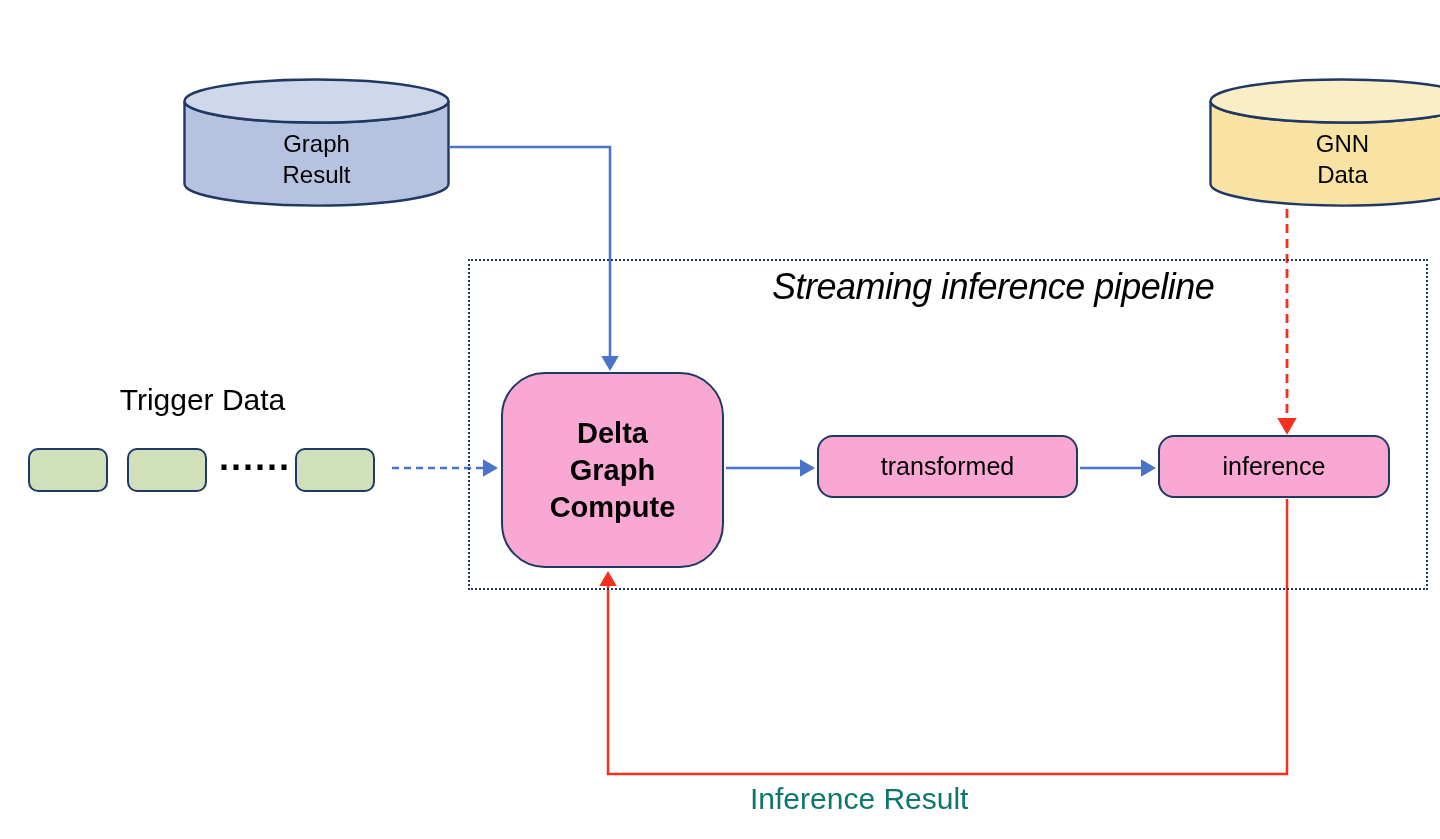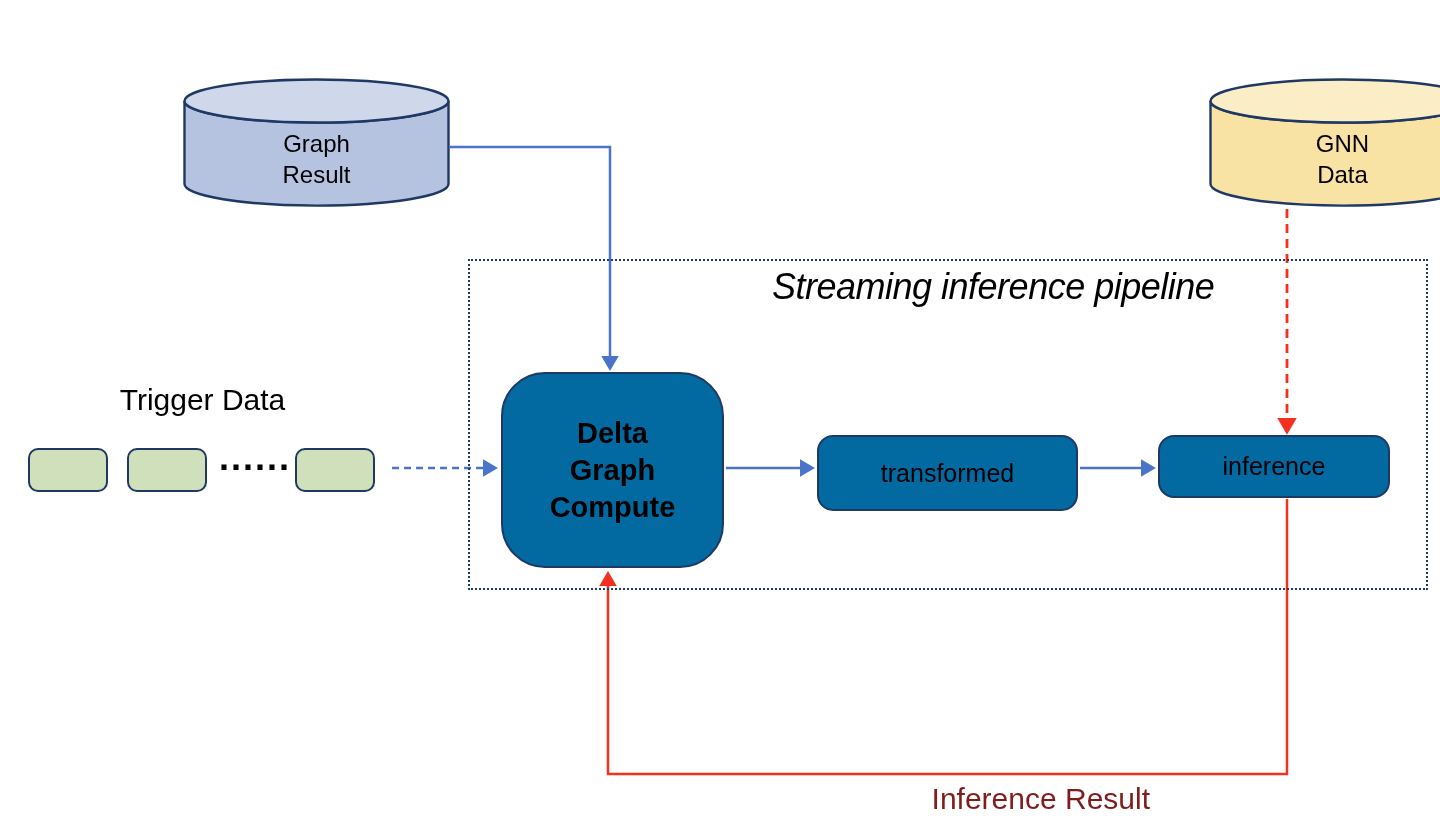--- a/index.html
+++ b/index.html
@@ -36,37 +36,37 @@
   .cyl-top-store{fill:var(--store-top);stroke:var(--navy);stroke-width:2.4;}
   .cyl-body-gnn{fill:var(--gnn-fill);stroke:var(--navy);stroke-width:2.4;}
   .cyl-top-gnn{fill:var(--gnn-top);stroke:var(--navy);stroke-width:2.4;}
 
   .pipeline-box{position:absolute;left:468px;top:259px;width:960px;height:331px;
     border:2.5px dotted var(--navy);}
   .pipeline-title{position:absolute;left:820px;top:266px;width:400px;
     font-size:36px;font-style:italic;letter-spacing:-0.5px;color:#000;white-space:nowrap;
     transform:translateX(-12%);}
 
-  .node{position:absolute;background:#0369a1;border:2.5px solid var(--navy);
+  .node{position:absolute;background:#f9a8d4;border:2.5px solid var(--navy);
     display:flex;align-items:center;justify-content:center;color:#000;}
   .node-delta{left:501px;top:372px;width:223px;height:196px;border-radius:44px;
     font-size:29px;font-weight:bold;line-height:37px;text-align:center;}
-  .node-transformed{left:817px;top:435px;width:261px;height:76px;border-radius:16px;font-size:25px;}
+  .node-transformed{left:817px;top:435px;width:261px;height:63px;border-radius:16px;font-size:25px;}
   .node-inference{left:1158px;top:435px;width:232px;height:63px;border-radius:16px;font-size:25px;}
 
   .trigger-label{position:absolute;left:95px;top:383px;width:215px;text-align:center;
     font-size:30px;color:#000;white-space:nowrap;}
   .trigger-block{position:absolute;top:448px;width:80px;height:44px;border-radius:10px;
     background:var(--green-fill);border:2.2px solid var(--navy);}
   .tb-1{left:28px;} .tb-2{left:127px;} .tb-3{left:295px;}
   .trigger-dots{position:absolute;left:219px;top:436px;width:68px;height:44px;
     font-size:36px;font-weight:900;letter-spacing:2px;line-height:44px;text-align:center;color:#000;}
 
-  .result-label{position:absolute;left:750px;top:782px;width:400px;text-align:right;
-    font-size:30px;color:#7f1d1d;white-space:nowrap;}
+  .result-label{position:absolute;left:750px;top:782px;width:400px;text-align:left;
+    font-size:30px;color:#0f766e;white-space:nowrap;}
 </style>
 </head>
 <body>
 
 <div class="canvas">
 
   <svg class="connectors" viewBox="0 0 1440 839" xmlns="http://www.w3.org/2000/svg">
     <defs>
       <marker id="arrow-blue" viewBox="0 0 6 7" refX="0.4" refY="3.5" markerWidth="6" markerHeight="7" orient="auto">
         <path d="M0,0 L6,3.5 L0,7 Z" class="head-blue"></path>

